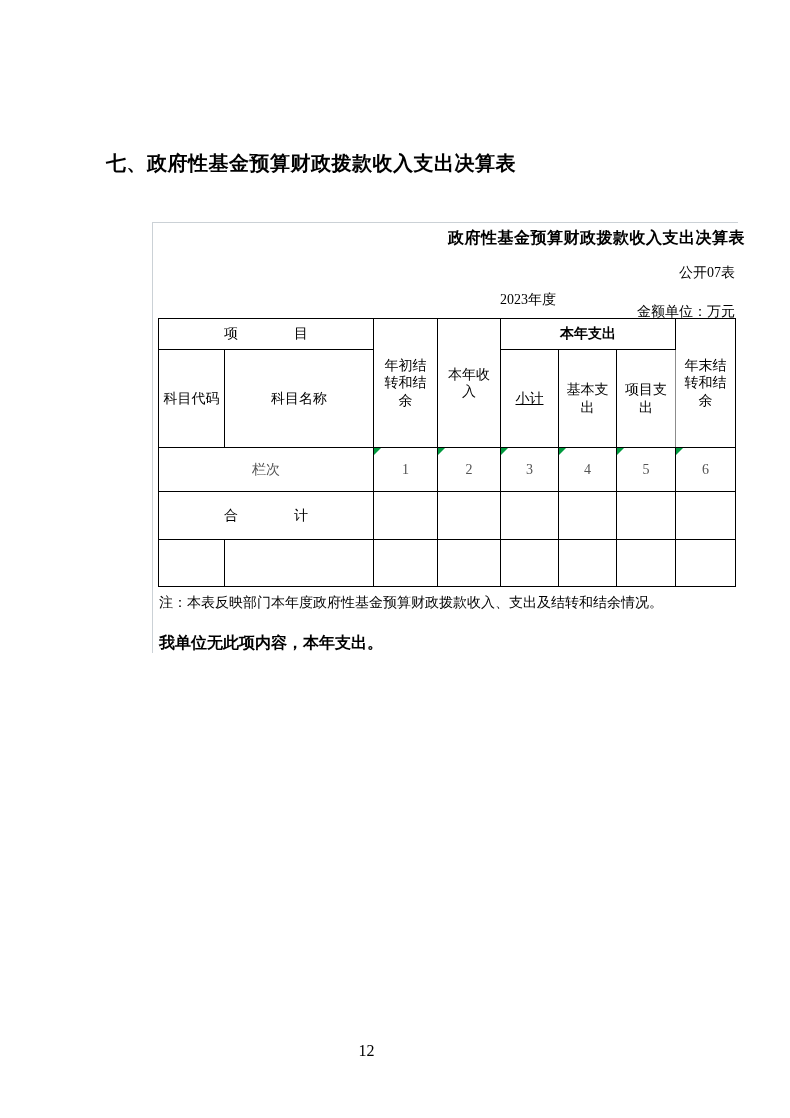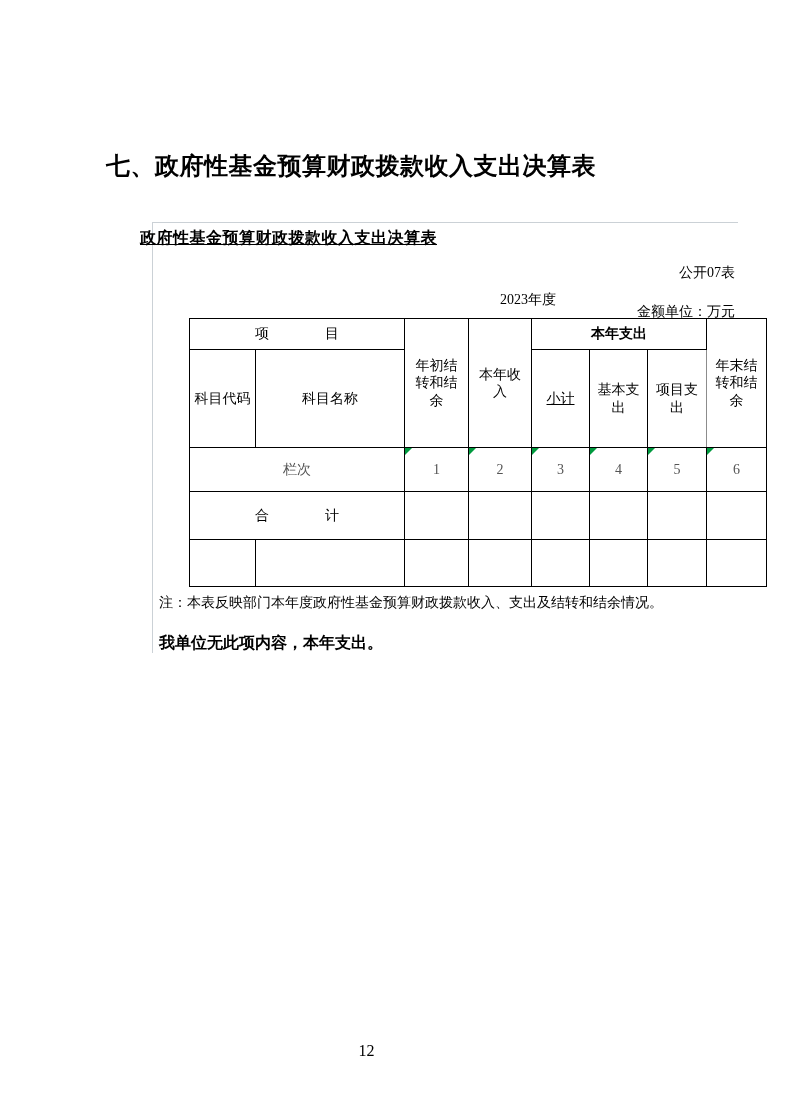--- a/index.html
+++ b/index.html
@@ -4,43 +4,43 @@
 <style>
   html,body{margin:0;padding:0;}
   body{
     width:790px;height:1118px;position:relative;background:#ffffff;
     font-family:"Liberation Serif", serif;color:#000;
   }
   
   .section-heading{
     position:absolute;left:106px;top:150px;
     font-family:"Liberation Sans", sans-serif;
-    font-size:24px;font-weight:bold;letter-spacing:0.5px;white-space:nowrap;
+    font-size:20px;font-weight:bold;letter-spacing:0.5px;white-space:nowrap;
   }
   
   .frame-top{position:absolute;left:152px;top:222px;width:586px;height:0;border-top:1px solid #cbd1d6;}
   .frame-left{position:absolute;left:152px;top:222px;width:0;height:431px;border-left:1px solid #cbd1d6;}
 
   .table-title{
-    position:absolute;left:140px;top:228px;width:577px;text-align:left;
+    position:absolute;left:168px;top:228px;width:577px;text-align:right;
     font-family:"Liberation Sans", sans-serif;
-    font-size:16px;font-weight:bold;letter-spacing:0.5px;text-decoration:underline;
+    font-size:16px;font-weight:bold;letter-spacing:0.5px;
   }
   .table-code{
     position:absolute;left:158px;top:264px;width:577px;text-align:right;
     font-size:14px;
   }
   .meta-row{position:absolute;left:158px;top:291px;width:577px;height:20px;font-size:14px;}
   .meta-dept{position:absolute;left:2px;top:0;white-space:nowrap;}
   .meta-year{position:absolute;left:342px;top:0;white-space:nowrap;}
   .meta-unit{position:absolute;right:0;top:12px;white-space:nowrap;}
 
   table.budget{
     position:absolute;left:158px;top:318px;width:577px;
-    border-collapse:collapse;table-layout:fixed;margin-left:31px;
+    border-collapse:collapse;table-layout:fixed;
   }
   table.budget td{
     border:1px solid #000;text-align:center;vertical-align:middle;
     font-size:14px;line-height:1.25;padding:0;overflow:hidden;
   }
   td.gl{border-left:2px solid #8c8c8c;}         
   td.pre{white-space:pre-line;}
   td.muted{color:#545454;}
   td.tri{position:relative;}
   td.tri::before{

